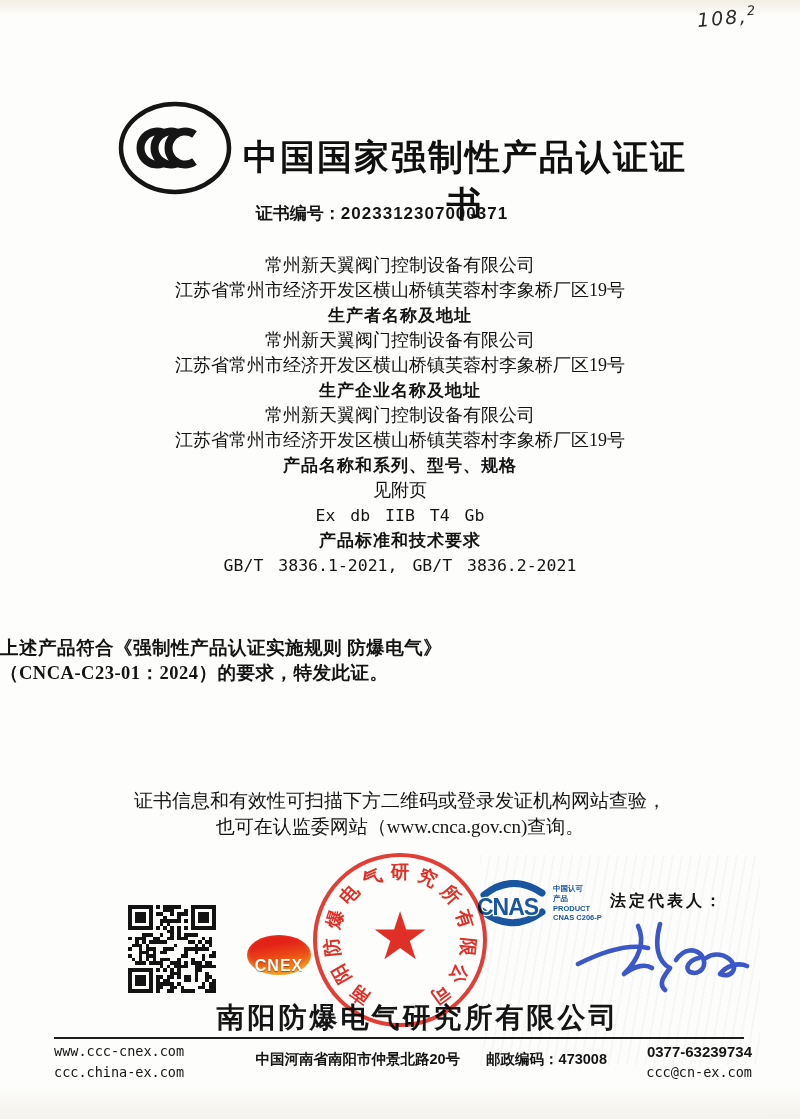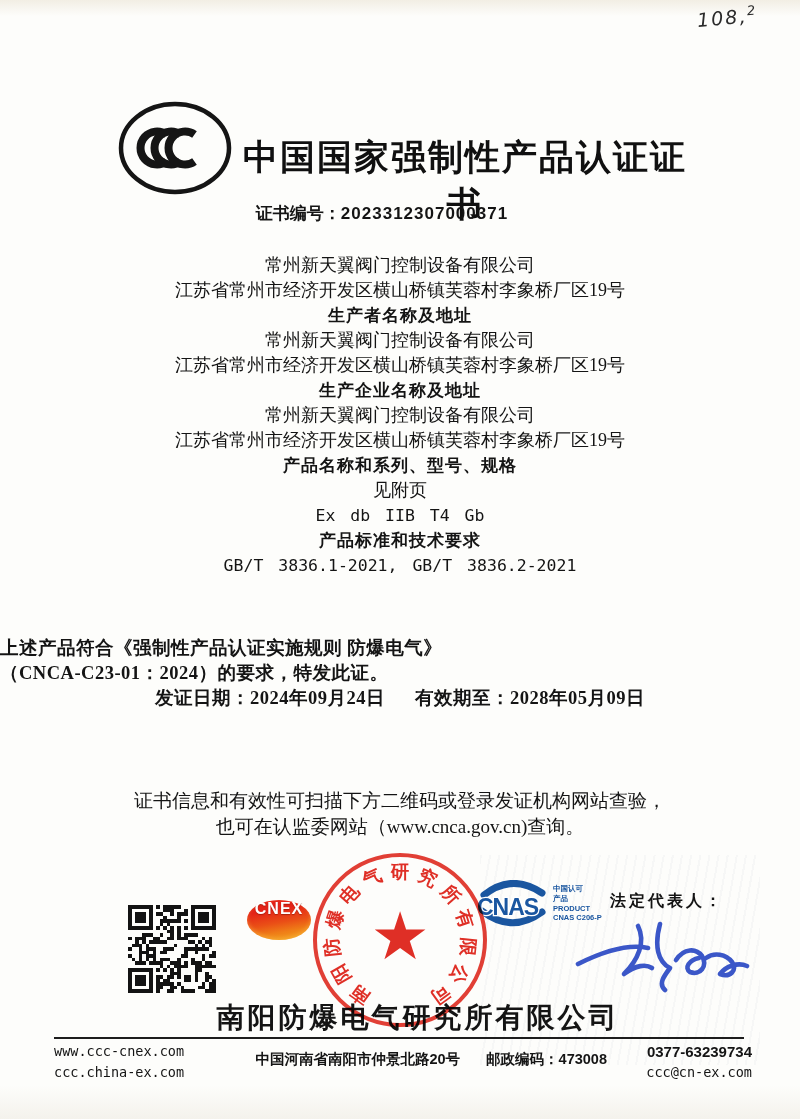--- a/index.html
+++ b/index.html
@@ -17,23 +17,23 @@
   .content{position:absolute;top:253px;left:0;width:800px;text-align:center;}
   .content div{height:25px;line-height:25px;font-size:18px;}
   .content .h{font-weight:bold;font-size:17px;letter-spacing:1px;}
   .content .latin{font-family:"DejaVu Sans Mono",monospace;font-size:16.5px;word-spacing:5px;}
   .declaration{position:absolute;top:636px;left:0;width:800px;font-weight:bold;}
   .declaration div{height:25px;line-height:25px;font-size:18.5px;letter-spacing:.5px;}
   .decl-dates{display:flex;justify-content:center;gap:30px;}
   .notice{position:absolute;top:788px;left:0;width:800px;text-align:center;}
   .notice div{height:26px;line-height:26px;font-size:19px;}
   .qr{position:absolute;left:128px;top:905px;width:88px;height:88px;}
-  .cnex{position:absolute;left:247px;top:900px;width:64px;height:40px;border-radius:50%;
+  .cnex{position:absolute;left:247px;top:935px;width:64px;height:40px;border-radius:50%;
         background:linear-gradient(170deg,#e42318 28%,#ea4f16 55%,#ef7e17 75%,#f2a01d 96%);
-        display:flex;align-items:flex-start;justify-content:center;box-shadow:inset 0 -2px 4px rgba(255,200,80,.4);}
+        display:flex;align-items:flex-end;justify-content:center;box-shadow:inset 0 -2px 4px rgba(255,200,80,.4);}
   .cnex span{color:#fff;font-family:"Liberation Sans",sans-serif;font-weight:bold;font-size:16px;
         letter-spacing:1px;text-shadow:0 1px 1px rgba(120,20,0,.55);}
   .stamp{position:absolute;left:313px;top:853px;width:174px;height:174px;z-index:5;mix-blend-mode:multiply;}
   .stamp .border{position:absolute;inset:0;border:4.5px solid rgba(223,36,26,.88);border-radius:50%;}
   .stamp .star{position:absolute;left:50%;top:50%;transform:translate(-50%,-54%);
         color:rgba(223,36,26,.95);font-size:66px;line-height:1;font-family:"DejaVu Sans",sans-serif;}
   .stamp .ring span{position:absolute;left:50%;top:50%;width:20px;height:20px;margin:-10px;
         text-align:center;color:rgba(223,36,26,.95);font-size:18.5px;font-weight:bold;line-height:20px;}
   .cnas{position:absolute;left:476px;top:880px;display:flex;gap:5px;align-items:flex-start;}
   .cnas .side{font-family:"Liberation Sans",sans-serif;color:#1a56a0;font-size:7.5px;
@@ -84,24 +84,20 @@
     <div class="h">产品名称和系列、型号、规格</div>
     <div>见附页</div>
     <div class="latin">Ex db IIB T4 Gb</div>
     <div class="h">产品标准和技术要求</div>
     <div class="latin">GB/T 3836.1-2021, GB/T 3836.2-2021</div>
   </div>
 
   <div class="declaration">
     <div>上述产品符合《强制性产品认证实施规则 防爆电气》</div>
     <div>（CNCA-C23-01：2024）的要求，特发此证。</div>
-    <div class="decl-dates">
-      <span>发证日期：2024年09月24日</span>
-      <span>有效期至：2028年05月09日</span>
-    </div>
   </div>
 
   <div class="notice">
     <div>证书信息和有效性可扫描下方二维码或登录发证机构网站查验，</div>
     <div>也可在认监委网站（www.cnca.gov.cn)查询。</div>
   </div>
 
   <div class="streaks"></div>
 
   <div class="qr" id="qr"><svg width="88" height="88" viewBox="0 0 25 25" shape-rendering="crispEdges" fill="#131313">

